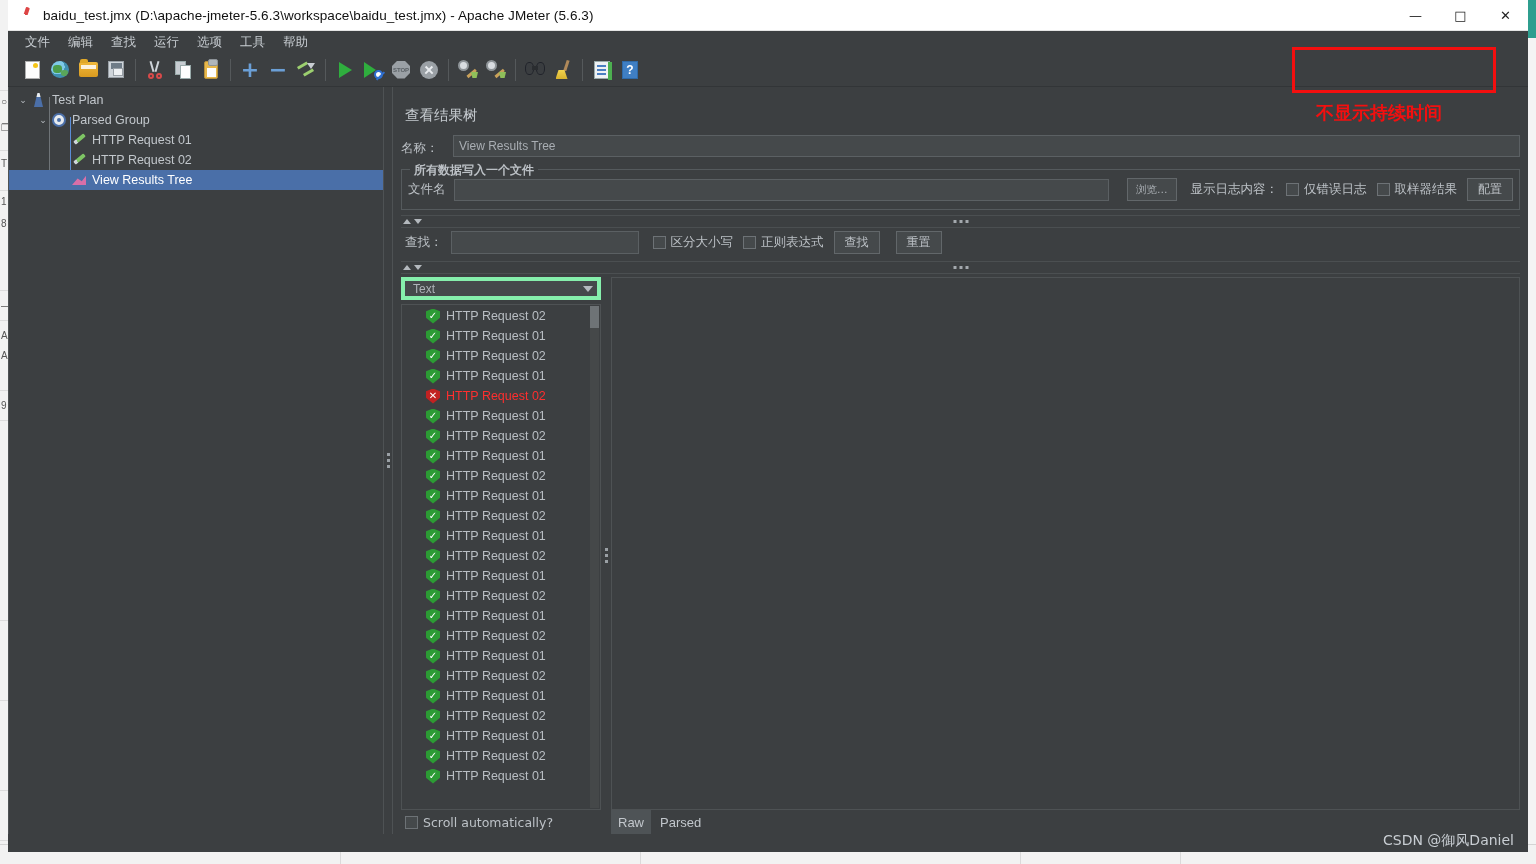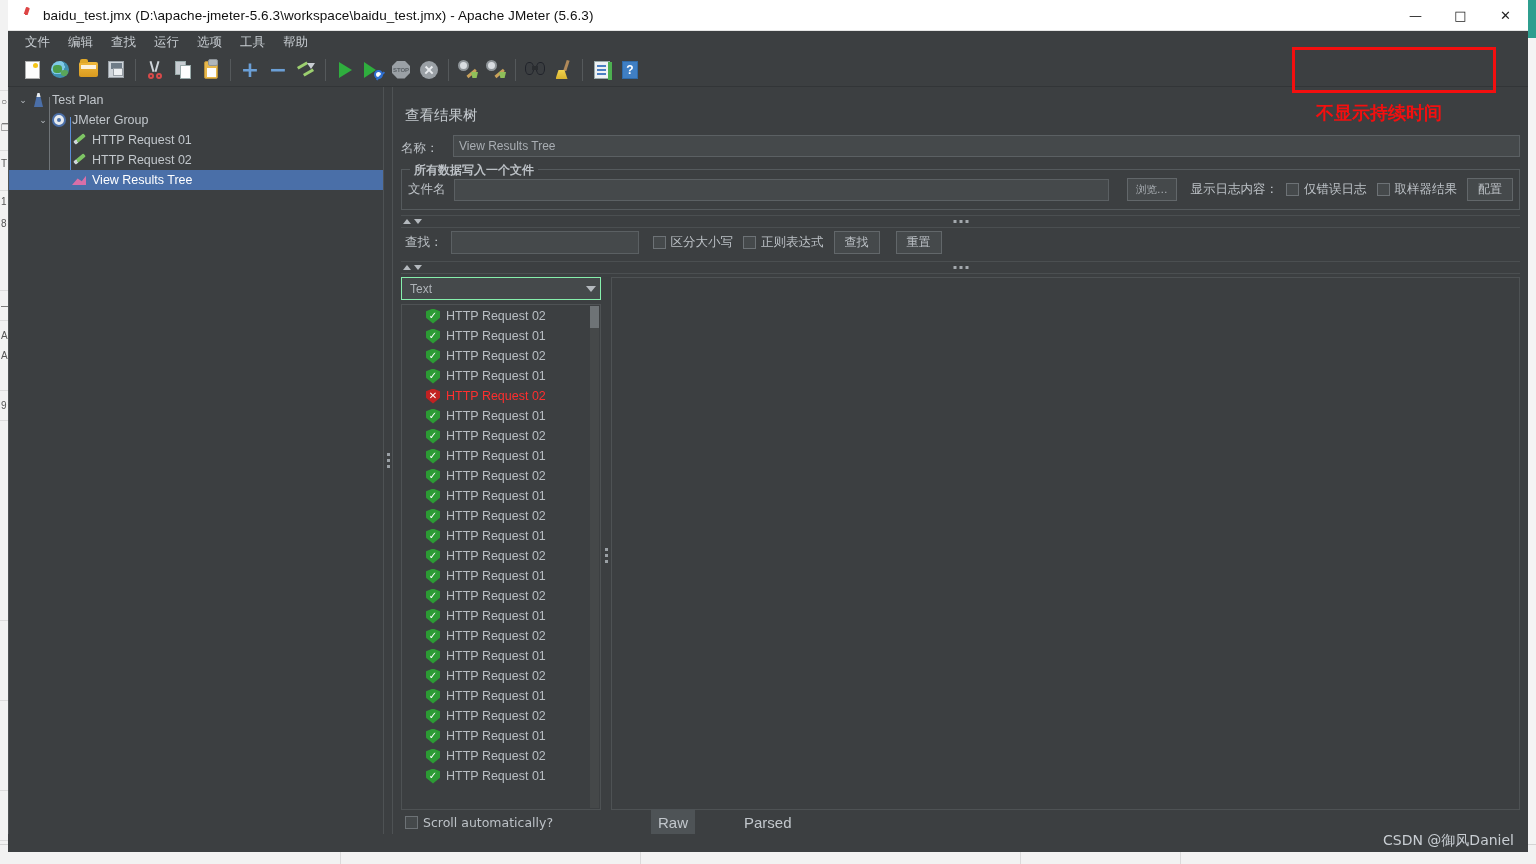--- a/index.html
+++ b/index.html
@@ -296,21 +296,21 @@
   .hsplit .arrs i.dn { border-top: 5px solid #b4b9be; }
   .hsplit .cdots {
     position: absolute; left: 50%; transform: translateX(-50%);
     display: flex; gap: 3px;
   }
   .hsplit .cdots i { width: 3px; height: 3px; background: #a4a9ae; display: block; }
   
   #results { flex: 1; display: flex; min-height: 0; }
   #rleft { width: 200px; flex: none; display: flex; flex-direction: column; }
   .combo {
-    height: 23px; background: #45494b; border: 1px solid #86efac;
+    height: 23px; background: #45494b; border: 4px solid #86efac;
     display: flex; align-items: center; padding: 0 4px 0 8px;
     font-size: 12px; color: #aeb3b8; margin-bottom: 4px;
     font-family: "Liberation Sans", sans-serif;
   }
   .combo .cv { flex: 1; }
   .combo .carr { width: 0; height: 0; border-left: 5px solid transparent;
     border-right: 5px solid transparent; border-top: 6px solid #b4b9be; }
   #rlist {
     flex: 1; background: #3c3f41; border: 1px solid #4e5254; overflow: hidden;
     position: relative;
@@ -355,23 +355,22 @@
     border-left: 5px solid #b4b9be; }
   .tab {
     height: 22px; padding: 0 8px; background: #4e5356; color: #d2d7dc;
     font-size: 12.5px; display: flex; align-items: center;
     font-family: "DejaVu Sans","Liberation Sans", sans-serif;
     border: 1px solid #5b6063; border-bottom: none;
   }
   #tabpane { flex: 1; background: #3c3f41; border: 1px solid #4e5254; min-height: 0; }
   #rawrow { height: 24px; display: flex; align-items: center; gap: 2px; }
   .minitab {
-    font-size: 15px; color: #c2c7cc; padding: 5px 7px;
+    font-size: 13px; color: #c2c7cc; padding: 5px 7px;
     font-family: "Liberation Sans", sans-serif;
-    margin-left: 40px;
   }
   .minitab.active { background: #4e5356; }
   
   #winbottom { height: 18px; flex: none; background: #3c3f41; position: relative; }
   #watermark {
     position: absolute; right: 14px; bottom: 2px; color: #c9ced3; font-size: 14px;
     white-space: nowrap; font-family: "DejaVu Sans","Liberation Sans", sans-serif;
   }
   #divider-left { position: absolute; left: 0; top: 0; bottom: 0; width: 1px; background: #4e5254; }
 </style>
@@ -552,21 +551,21 @@
             <i class="i-testplan"></i>
           </span>
         <span>Test Plan</span>
       </div>
 
       <div class="tnode" style="padding-left:28px">
         <span class="tarrow">⌄</span>
         <span class="ticon">
             <i class="i-gear"></i>
           </span>
-        <span>JMeter Group</span>
+        <span>Parsed Group</span>
       </div>
 
       <div class="tnode" style="padding-left:62px">
         <span class="ticon">
             <i class="i-pencil"></i>
           </span>
         <span>HTTP Request 01</span>
       </div>
 
       <div class="tnode" style="padding-left:62px">

